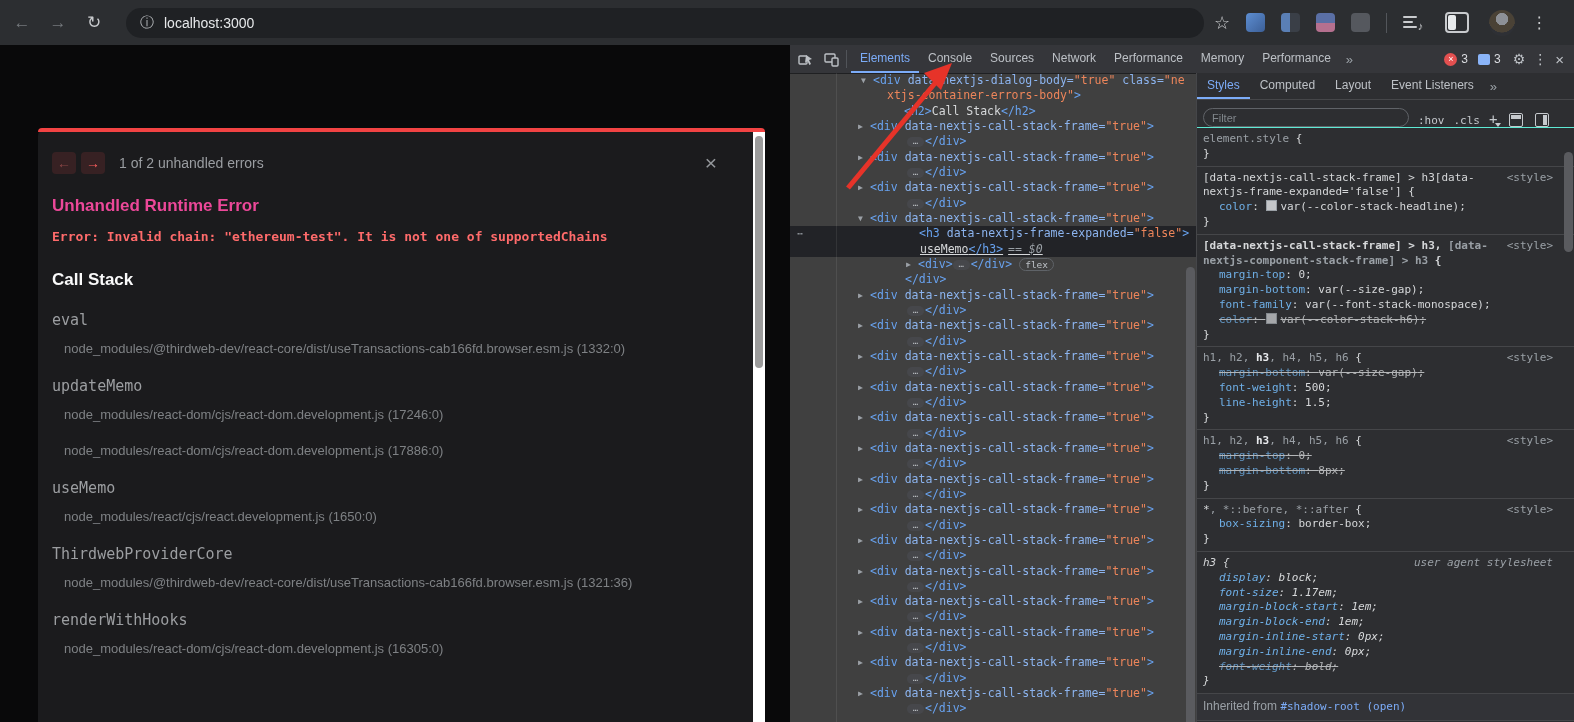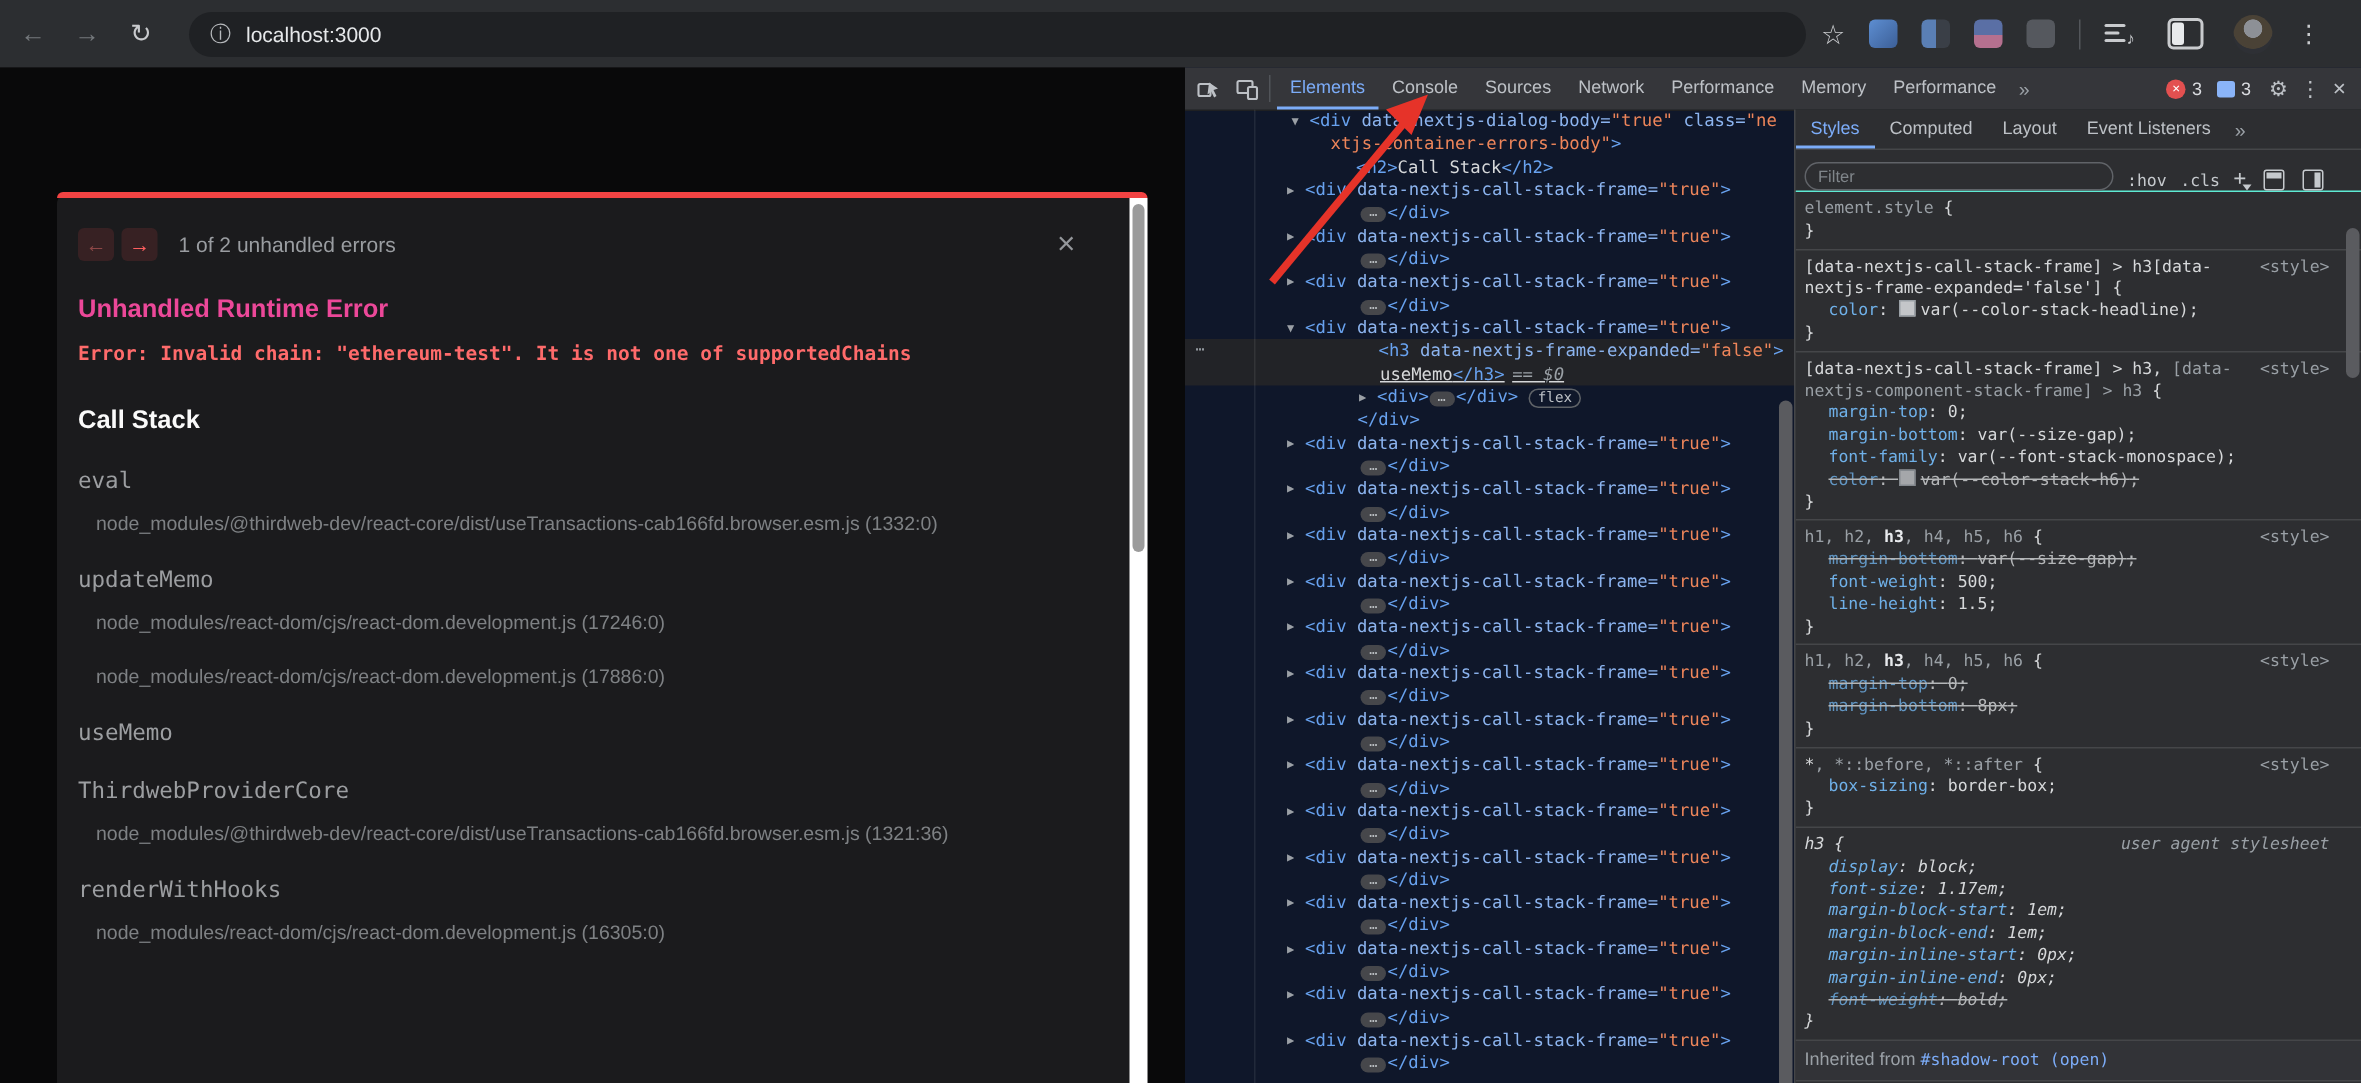--- a/index.html
+++ b/index.html
@@ -52,21 +52,21 @@
   .dlg-close{margin-left:auto;color:#94979b;font-size:21px;line-height:20px;}
   .dlg-title{margin-top:22px;color:#ec4899;font-size:17px;font-weight:bold;}
   .dlg-error{margin-top:13px;color:#ff6b6b;font-size:13px;font-weight:bold;
     font-family:"DejaVu Sans Mono",monospace;}
   .dlg-callstack{margin-top:26px;color:#fafafa;font-size:17px;font-weight:bold;}
   .frame{margin-top:21px;}
   .frame-name{color:#9c9ea1;font-size:15px;font-family:"DejaVu Sans Mono",monospace;}
   .frame-path{margin:12px 0 0 12px;color:#7e8184;font-size:13px;}
 
   
-  .devtools{position:absolute;left:790px;top:45px;width:784px;height:677px;background:#0f172a;}
+  .devtools{position:absolute;left:790px;top:45px;width:784px;height:677px;background:#404040;}
   .dt-toolbar{position:absolute;left:0;top:0;right:0;height:28px;background:#35363a;
     border-bottom:1px solid #1f2022;display:flex;align-items:center;color:#bdc1c6;font-size:12px;}
   .dt-ic{display:flex;align-items:center;justify-content:center;width:22px;height:22px;margin-left:4px;}
   .dt-sep{width:1px;height:18px;background:#515459;margin:0 4px;}
   .dt-tab{padding:0 9px;height:28px;line-height:27px;}
   .dt-tab.active{color:#7cacf8;box-shadow:inset 0 -2px 0 #7cacf8;}
   .dt-more{padding:0 6px;color:#9aa0a6;font-size:13px;}
   .dt-right{margin-left:auto;display:flex;align-items:center;}
   .badge-err{width:13px;height:13px;border-radius:50%;background:#e35050;color:#fff;font-size:9px;
     display:flex;align-items:center;justify-content:center;}
@@ -194,20 +194,21 @@
         </div>
         <div class="frame">
           <div class="frame-name">updateMemo</div>
           <div class="frame-path">node_modules/react-dom/cjs/react-dom.development.js (17246:0)</div>
         </div>
         <div class="frame">
           <div class="frame-path">node_modules/react-dom/cjs/react-dom.development.js (17886:0)</div>
         </div>
         <div class="frame">
           <div class="frame-name">useMemo</div>
+          <div class="frame-path">node_modules/react/cjs/react.development.js (1650:0)</div>
         </div>
         <div class="frame">
           <div class="frame-name">ThirdwebProviderCore</div>
           <div class="frame-path">node_modules/@thirdweb-dev/react-core/dist/useTransactions-cab166fd.browser.esm.js (1321:36)</div>
         </div>
         <div class="frame">
           <div class="frame-name">renderWithHooks</div>
           <div class="frame-path">node_modules/react-dom/cjs/react-dom.development.js (16305:0)</div>
         </div>
       </div>
@@ -351,21 +352,21 @@
 
         <div class="rule">
           <span class="origin">&lt;style&gt;</span>
           <div style="padding-right:48px;"><span class="selwht">[data-nextjs-call-stack-frame] &gt; h3[data-nextjs-frame-expanded='false']</span> <span>{</span></div>
           <div class="decl"><span class="prop">color</span><span>: </span><span class="swatch"></span><span class="pval">var(--color-stack-headline)</span><span>;</span></div>
           <div>}</div>
         </div>
 
         <div class="rule">
           <span class="origin">&lt;style&gt;</span>
-          <div style="padding-right:48px;"><span class="selwht">[data-nextjs-call-stack-frame] &gt; h3,</span><span class="gray"> [data-nextjs-component-stack-frame] &gt; h3</span> <span>{</span></div>
+          <div style="padding-right:48px;font-weight:bold;"><span class="selwht">[data-nextjs-call-stack-frame] &gt; h3,</span><span class="gray"> [data-nextjs-component-stack-frame] &gt; h3</span> <span>{</span></div>
           <div class="decl"><span class="prop">margin-top</span><span>: </span><span class="pval">0</span><span>;</span></div>
           <div class="decl"><span class="prop">margin-bottom</span><span>: </span><span class="pval">var(--size-gap)</span><span>;</span></div>
           <div class="decl"><span class="prop">font-family</span><span>: </span><span class="pval">var(--font-stack-monospace)</span><span>;</span></div>
           <div class="decl"><span class="struck"><span class="prop">color</span><span>: </span><span class="swatch"></span><span class="pval">var(--color-stack-h6)</span><span>;</span></span></div>
           <div>}</div>
         </div>
 
         <div class="rule">
           <span class="origin">&lt;style&gt;</span>
           <div><span class="gray">h1, h2, </span><span class="selbold">h3</span><span class="gray">, h4, h5, h6</span> <span>{</span></div>

